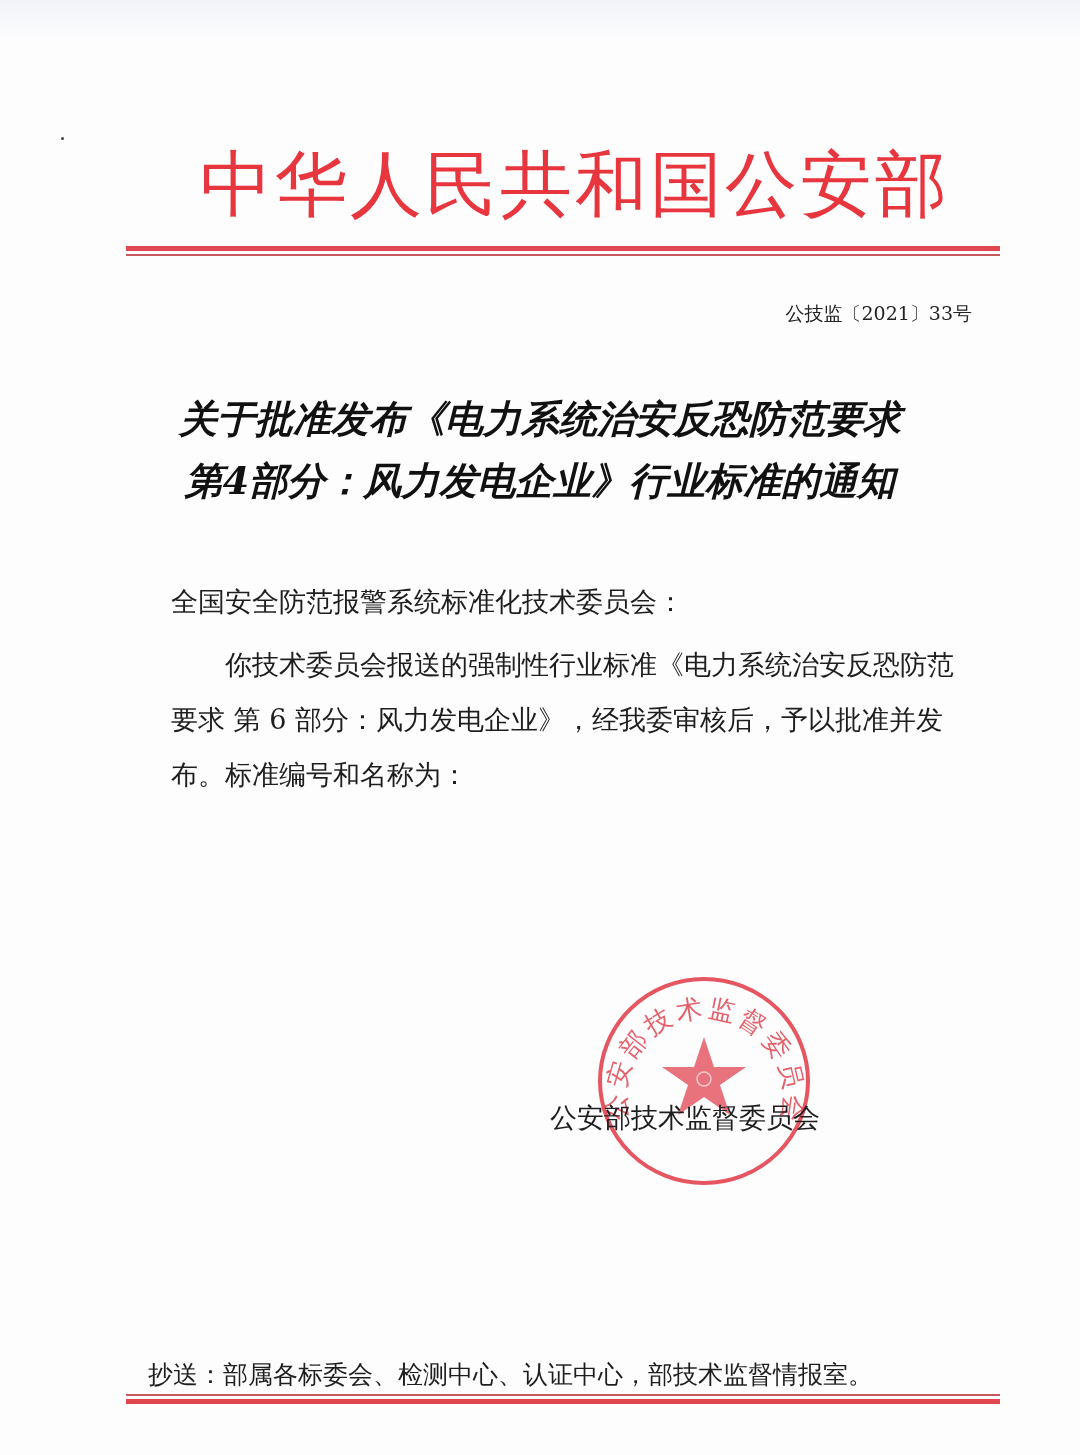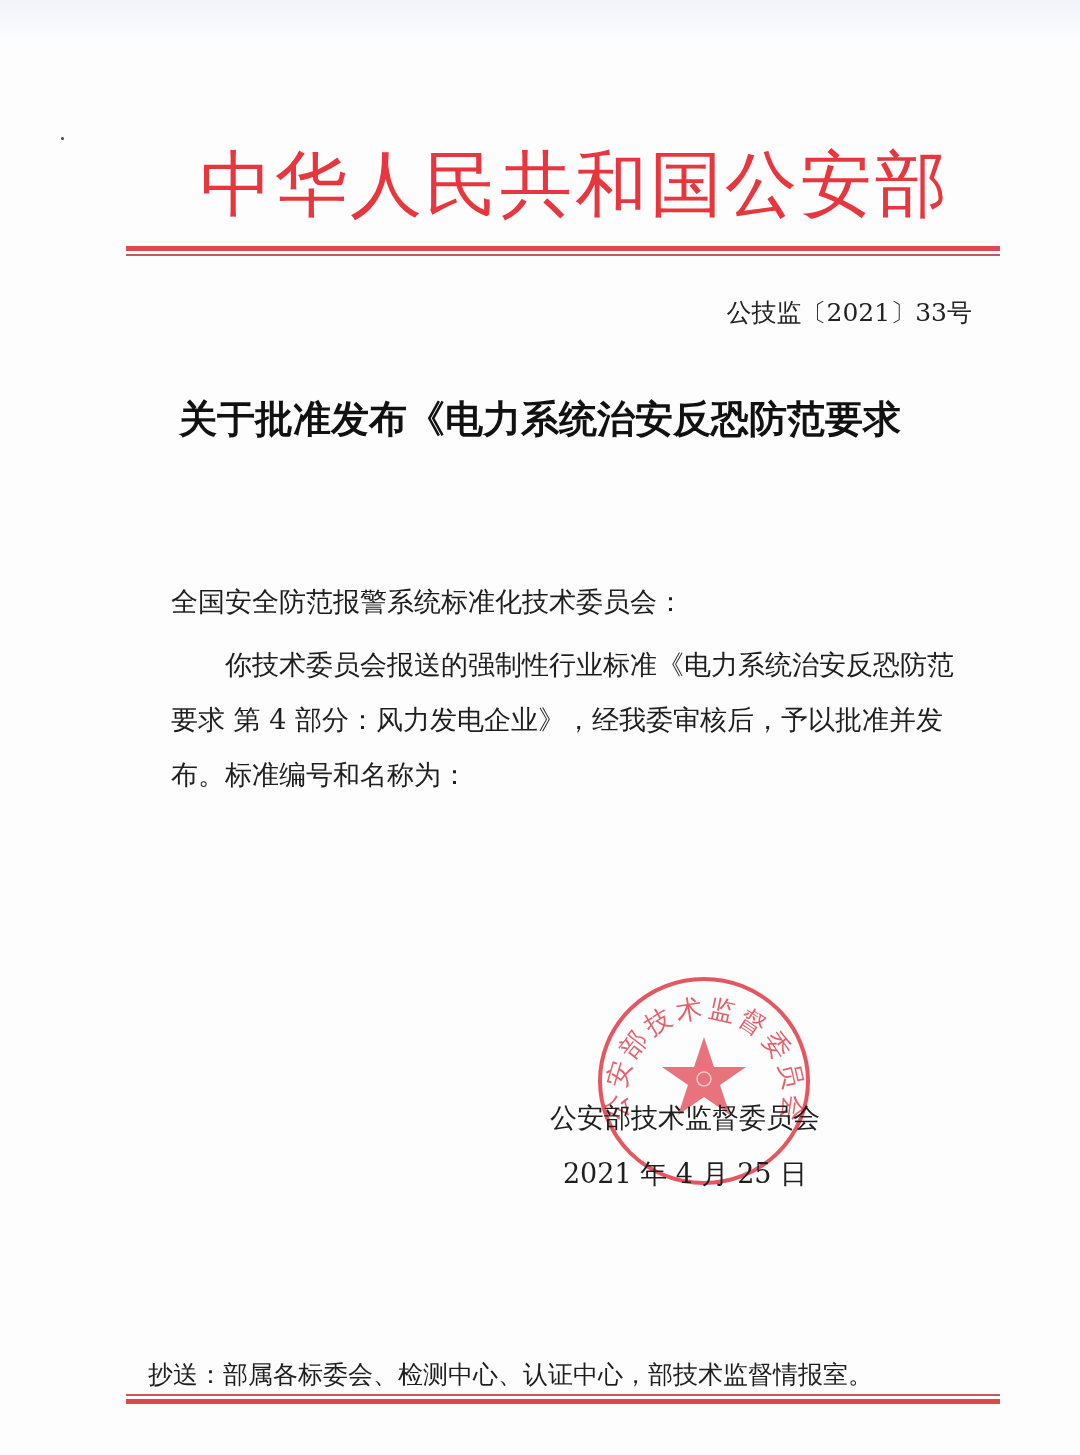--- a/index.html
+++ b/index.html
@@ -22,29 +22,29 @@
     color: #e8363f; font-weight: normal; white-space: nowrap;
   }
   .rule { position: absolute; left: 126px; width: 874px; }
   .rule-top-thick { top: 246px; height: 5px; background: #e0474f; }
   .rule-top-thin  { top: 254px; height: 2px; background: #c9585e; }
   .rule-bot-thin  { top: 1394px; height: 2px; background: #c9585e; }
   .rule-bot-thick { top: 1399px; height: 5px; background: #e0474f; }
 
   .doc-number {
     position: absolute; right: 108px; top: 295px;
-    font-size: 25px; line-height: 36px; white-space: nowrap; color: #222;
+    font-size: 19px; line-height: 36px; white-space: nowrap; color: #222;
   }
   .doc-title {
     position: absolute; left: 140px; top: 388px; width: 800px;
     text-align: center;
     font-family: "DejaVu Serif", "Liberation Serif", serif;
     font-weight: bold; font-size: 38px; line-height: 62px; color: #111;
   }
-  .doc-title div { white-space: nowrap; }
+  .doc-title div { white-space: nowrap; font-style: italic; }
   .body-text {
     position: absolute; left: 163px; top: 566px; width: 815px;
     font-size: 27px; line-height: 55px; color: #1e1e1e;
   }
   .body-text p { margin: 8px; }
   .indent { text-indent: 54px; }
 
   .seal {
     position: absolute; left: 596px; top: 975px; width: 216px; height: 212px;
   }
@@ -65,40 +65,40 @@
 <div class="speck"></div>
 
 <div class="header-title">中华人民共和国公安部</div>
 <div class="rule rule-top-thick"></div>
 <div class="rule rule-top-thin"></div>
 
 <div class="doc-number">公技监〔2021〕33号</div>
 
 <div class="doc-title">
   <div>关于批准发布《电力系统治安反恐防范要求</div>
+  <div>第4部分：风力发电企业》行业标准的通知</div>
 </div>
 
 <div class="body-text">
   <p>全国安全防范报警系统标准化技术委员会：</p>
-  <p class="indent">你技术委员会报送的强制性行业标准《电力系统治安反恐防范要求 第 4 部分：风力发电企业》，经我委审核后，予以批准并发布。标准编号和名称为：</p>
+  <p class="indent">你技术委员会报送的强制性行业标准《电力系统治安反恐防范要求 第 6 部分：风力发电企业》，经我委审核后，予以批准并发布。标准编号和名称为：</p>
 </div>
 
 <svg class="seal" viewBox="0 0 216 212">
   <defs>
     <path id="sealArc" d="M 34 150 A 80 80 0 1 1 184 150"></path>
   </defs>
   <ellipse cx="108" cy="106" rx="104" ry="102" fill="none" stroke="#e24450" stroke-width="4" opacity="0.9"></ellipse>
   <text font-size="26" fill="#e24450" opacity="0.85" font-family="DejaVu Serif, serif" letter-spacing="4">
     <textPath href="#sealArc" startOffset="2%">公安部技术监督委员会</textPath>
   </text>
   <polygon points="108,62 118,92 150,92 124,110 134,140 108,122 82,140 92,110 66,92 98,92" fill="#e24450" opacity="0.75"></polygon>
   <circle cx="108" cy="104" r="7" fill="none" stroke="#f7c9cc" stroke-width="1.5"></circle>
 </svg>
 
 <div class="sign">
   <div>公安部技术监督委员会</div>
-  <div>2021 年 4 月 25 日</div>
 </div>
 
 <div class="cc">抄送：部属各标委会、检测中心、认证中心，部技术监督情报室。</div>
 
 <div class="rule rule-bot-thin"></div>
 <div class="rule rule-bot-thick"></div>
 
 </body></html>

